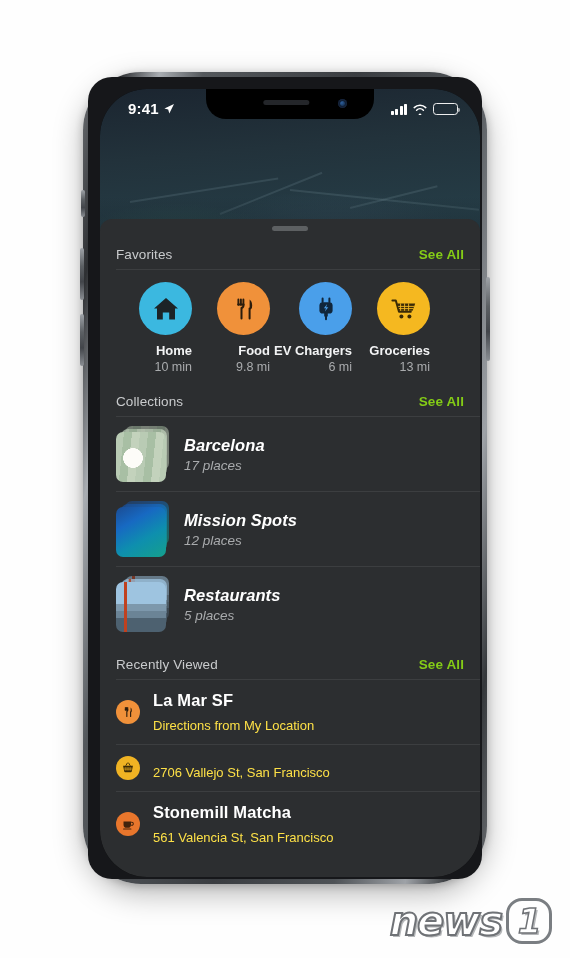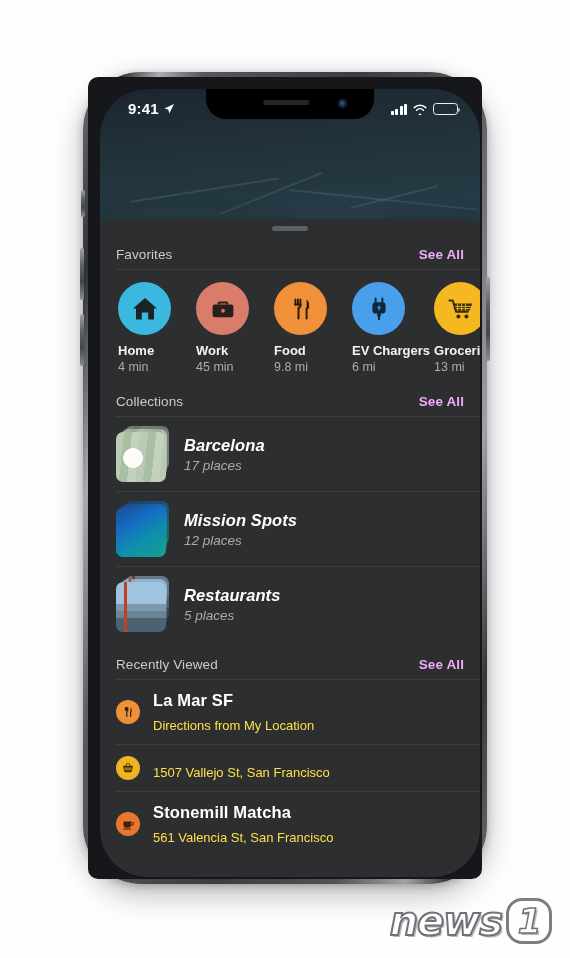--- a/index.html
+++ b/index.html
@@ -29,21 +29,21 @@
     width: 404px;
     height: 812px;
     border-radius: 58px;
     background: linear-gradient(100deg,#6f7276 0%,#2e3033 7%,#a9adb2 14%,#54585c 22%,#3a3d41 50%,#4e5256 72%,#9ea2a7 85%,#35383b 93%,#6a6d71 100%);
     box-shadow: 0 10px 30px rgba(0,0,0,0.28), 0 2px 8px rgba(0,0,0,0.22);
   }
   #phone-inner-ring {
     position: absolute;
     left: 5px; top: 5px;
     width: 394px; height: 802px;
-    border-radius: 10px;
+    border-radius: 24px;
     background: #16171a;
   }
   #screen {
     position: absolute;
     left: 12px; top: 12px;
     width: 380px; height: 788px;
     border-radius: 47px;
     overflow: hidden;
     background: #000;
   }
@@ -169,33 +169,33 @@
     color: #b7b9bb; font-size: 15.5px; letter-spacing: .05px;
   }
 
   
   .sec-head {
     display: flex; align-items: baseline; justify-content: space-between;
     padding: 16px 16px 7px 16px;
   }
   .sec-title { color: #c9cbcd; font-size: 13.5px; letter-spacing: .1px; }
   .see-all {
-    color: #f0abfc; font-size: 13.5px; font-weight: bold; letter-spacing: .1px;
+    color: #84cc16; font-size: 13.5px; font-weight: bold; letter-spacing: .1px;
   }
   .hair { height: 1px; background: #3c3e40; margin-left: 16px; }
 
   
   #favorites-row {
     display: flex; gap: 0;
     padding: 12px 0 4px 0;
     overflow: hidden;
   }
   .fav {
     flex: 0 0 78px;
-    display: flex; flex-direction: column; align-items: flex-start;
+    display: flex; flex-direction: column; align-items: flex-end;
     padding: 0 2px;
   }
   .fav:first-child { margin-left: 16px; }
   .fav-circle {
     width: 53px; height: 53px; border-radius: 50%;
     display: flex; align-items: center; justify-content: center;
   }
   .fav-label {
     color: #f2f3f4; font-size: 13px; font-weight: bold;
     margin-top: 8px; white-space: nowrap;
@@ -346,34 +346,23 @@
 
           <div id="favorites-row">
 
             <div class="fav">
               <div class="fav-circle" style="background:#3BB8E0;">
                 <svg width="30" height="30" viewBox="0 0 30 30">
                   <path d="M15 4 L27 14.6 L24 14.6 L24 25.5 L18.2 25.5 L18.2 18.6 L11.8 18.6 L11.8 25.5 L6 25.5 L6 14.6 L3 14.6 Z" fill="#1c2326"></path>
                 </svg>
               </div>
               <span class="fav-label">Home</span>
-              <span class="fav-sub">4 min</span>
-            </div>
-
-            <div class="fav">
-              <div class="fav-circle" style="background:#D97D6A;">
-                <svg width="30" height="30" viewBox="0 0 30 30">
-                  <path d="M11.3 7.4 h7.4 a1.6 1.6 0 0 1 1.6 1.6 v1.6 h-2.2 V9.4 h-6.2 v1.2 H9.7 V9 a1.6 1.6 0 0 1 1.6-1.6 Z" fill="#2b1f1d"></path>
-                  <rect x="4.6" y="10.6" width="20.8" height="12.6" rx="2.2" fill="#2b1f1d"></rect>
-                  <rect x="13.3" y="14.9" width="3.4" height="3.6" rx="1" fill="#D97D6A"></rect>
-                </svg>
-              </div>
-              <span class="fav-label">Work</span>
-              <span class="fav-sub">45 min</span>
-            </div>
+              <span class="fav-sub">10 min</span>
+            </div>
+
 
             <div class="fav">
               <div class="fav-circle" style="background:#F0913A;">
                 <svg width="30" height="30" viewBox="0 0 30 30">
                   <path d="M9.4 5.5 v5.2 M11.9 5.5 v5.2 M14.4 5.5 v5.2" stroke="#2b1c0c" stroke-width="1.9" stroke-linecap="round"></path>
                   <path d="M9.2 10.4 h5.4 a0 0 0 0 1 0 0 c0 2.2 -1.2 3.3 -2.1 3.6 l0 10.5" stroke="#2b1c0c" stroke-width="2" fill="none" stroke-linecap="round" stroke-linejoin="round"></path>
                   <path d="M20.6 5.5 c2.4 1.6 2.9 5.2 2.4 8 c-0.3 1.6 -1.3 2 -2.4 2 Z" fill="#2b1c0c"></path>
                   <path d="M20.6 14.4 v10.1" stroke="#2b1c0c" stroke-width="2" stroke-linecap="round"></path>
                 </svg>
               </div>
@@ -497,21 +486,21 @@
 
           <div class="rv-row">
             <span class="rv-icon" style="background:#F0B323;">
               <svg width="14" height="14" viewBox="0 0 30 30">
                 <path d="M10.6 9.4 L13.6 4.4 M19.4 9.4 L16.4 4.4" stroke="#3a2a06" stroke-width="2" stroke-linecap="round"></path>
                 <path d="M4.4 10 h21.2 l-2.6 12.4 a2 2 0 0 1 -2 1.6 h-12 a2 2 0 0 1 -2 -1.6 Z" fill="#3a2a06"></path>
                 <path d="M10.4 13 v7.6 M15 13 v7.6 M19.6 13 v7.6 M6 15.4 h18 M6.8 18.6 h16.4" stroke="#F0B323" stroke-width="1.1"></path>
               </svg>
             </span>
             <div>
-              <div class="rv-sub">1507 Vallejo St, San Francisco</div>
+              <div class="rv-sub">2706 Vallejo St, San Francisco</div>
             </div>
           </div>
           <div class="hair"></div>
 
           <div class="rv-row">
             <span class="rv-icon" style="background:#E8762C;">
               <svg width="14" height="14" viewBox="0 0 30 30">
                 <path d="M5.4 9.4 h16 v7 a6.6 6.6 0 0 1 -6.6 6.6 h-2.8 a6.6 6.6 0 0 1 -6.6 -6.6 Z" fill="#40230c"></path>
                 <path d="M21.6 11.4 h1.6 a3.2 3.2 0 0 1 0 6.4 h-1.6" stroke="#40230c" stroke-width="2.2" fill="none"></path>
                 <rect x="4.4" y="24.4" width="18" height="2.4" rx="1.2" fill="#40230c"></rect>

